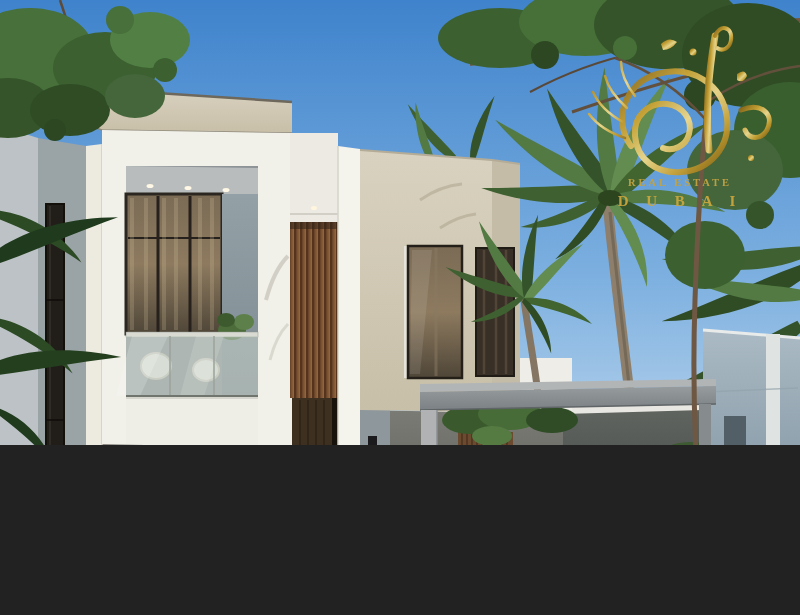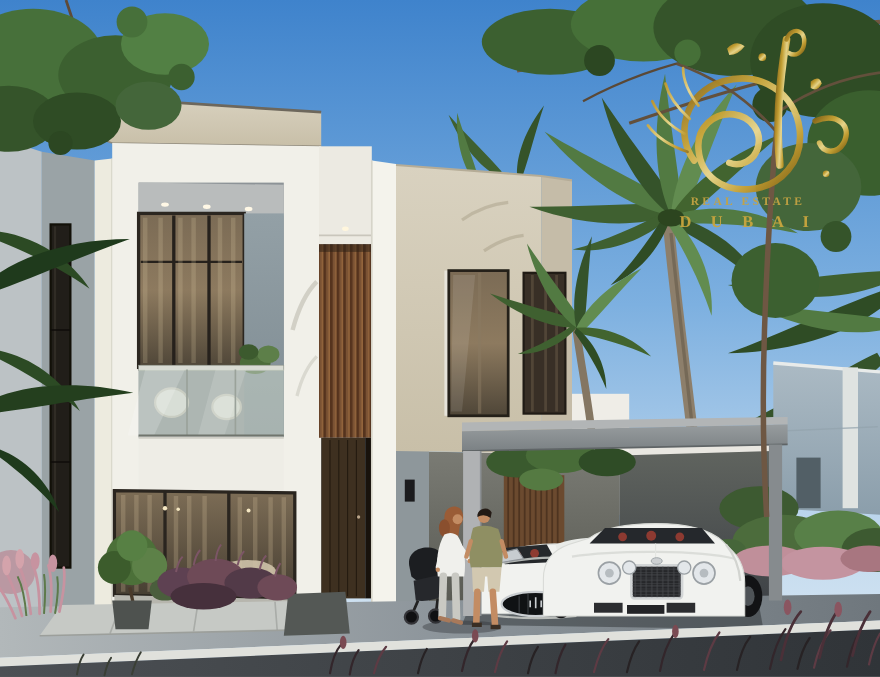--- a/index.html
+++ b/index.html
@@ -1,16 +1,16 @@
 <!DOCTYPE html>
 <html style="--sky-top: #4285cd; --sky-horizon: #d6e7f4; --villa-white: #f1f0e9; --villa-beige: #d3cab6; --villa-gray: #9aa3a6; --wood-slat: #7a5233; --door-wood: #3e3020; --glass-warm: #6d5f4a; --canopy-gray: #8f9496; --dark-wall: #4a4e4c; --background-building: #9cadb9; --palm-green: #527a42; --tree-green: #35542a; --gold: #c9a233; --car-white: #f1f2ef; --car-interior-red: #8d3a31; --road: #3c4044; --pavement: #9aa1a6; --curb-white: #e0e1dc; --plant-pink: #c08f9a; --plant-purple: #5e4152; --skin: #c38c63; --shirt-olive: #8f8f63;"><head>
 <meta charset="utf-8">
 <style>
   html,body{margin:0;padding:0;background:#222;}
-  .stage{position:relative;width:800px;height:615px;overflow:hidden;}
+  .stage{position:relative;width:800px;height:445px;overflow:hidden;}
   svg{display:block;}
   .wm-sub{font-family:"Liberation Serif",serif;font-size:10.5px;letter-spacing:3px;font-weight:bold;}
   .wm-main{font-family:"Liberation Serif",serif;font-size:15px;letter-spacing:7px;font-weight:bold;}
 </style>
 </head>
 <body>
 
 <div class="stage">
 <svg width="800" height="615" viewBox="0 0 800 615">
 <defs>

